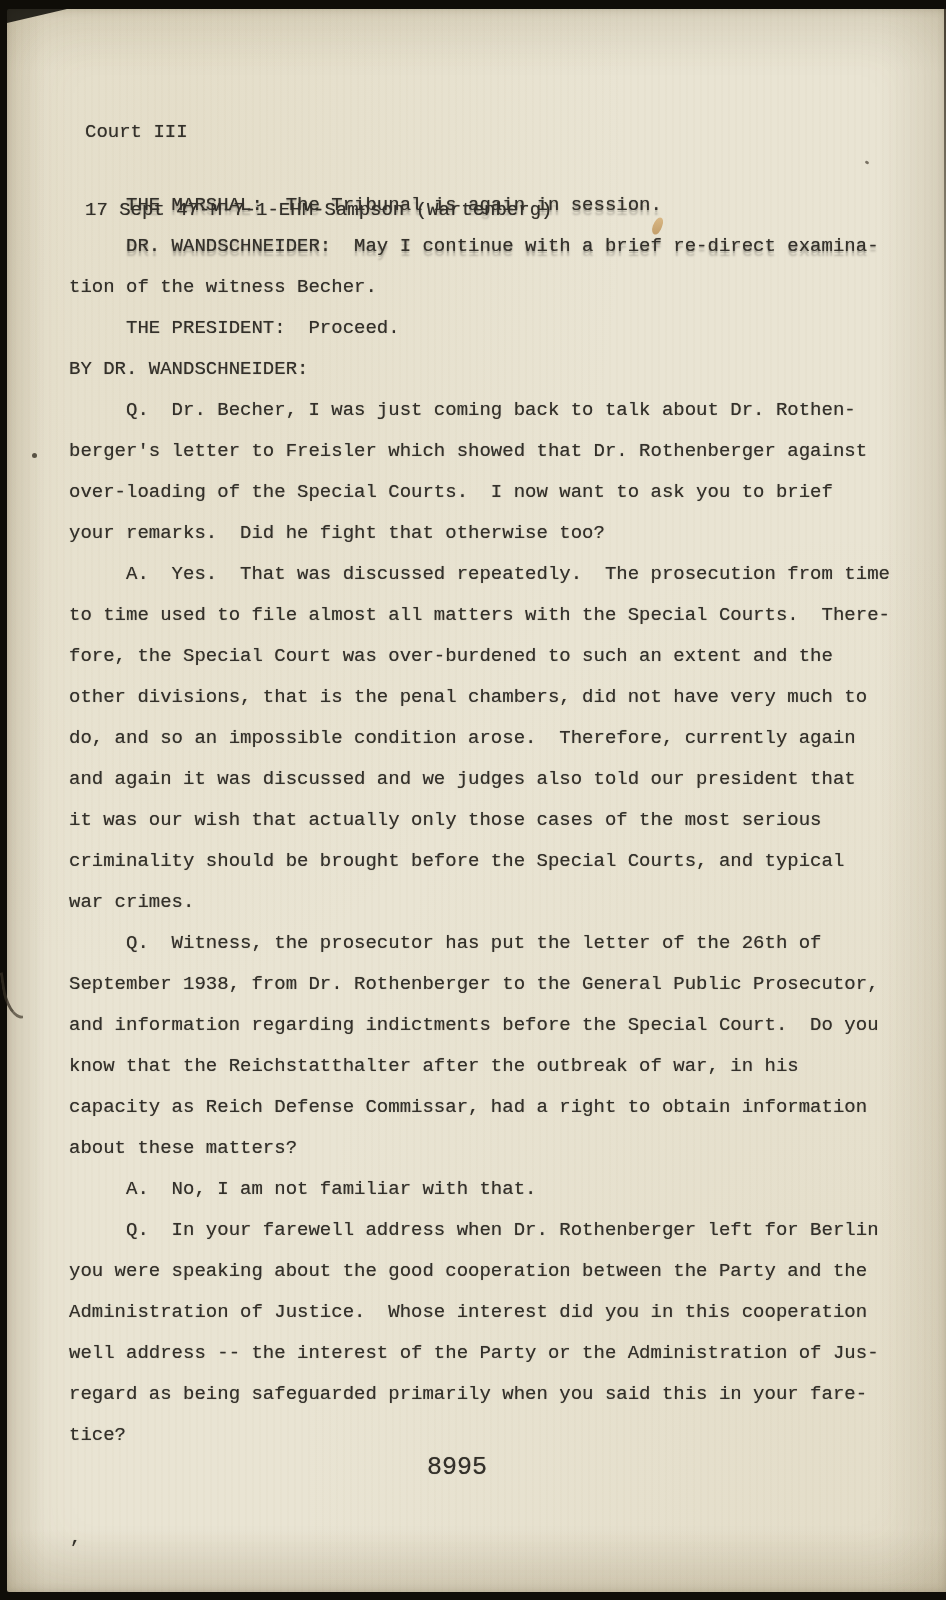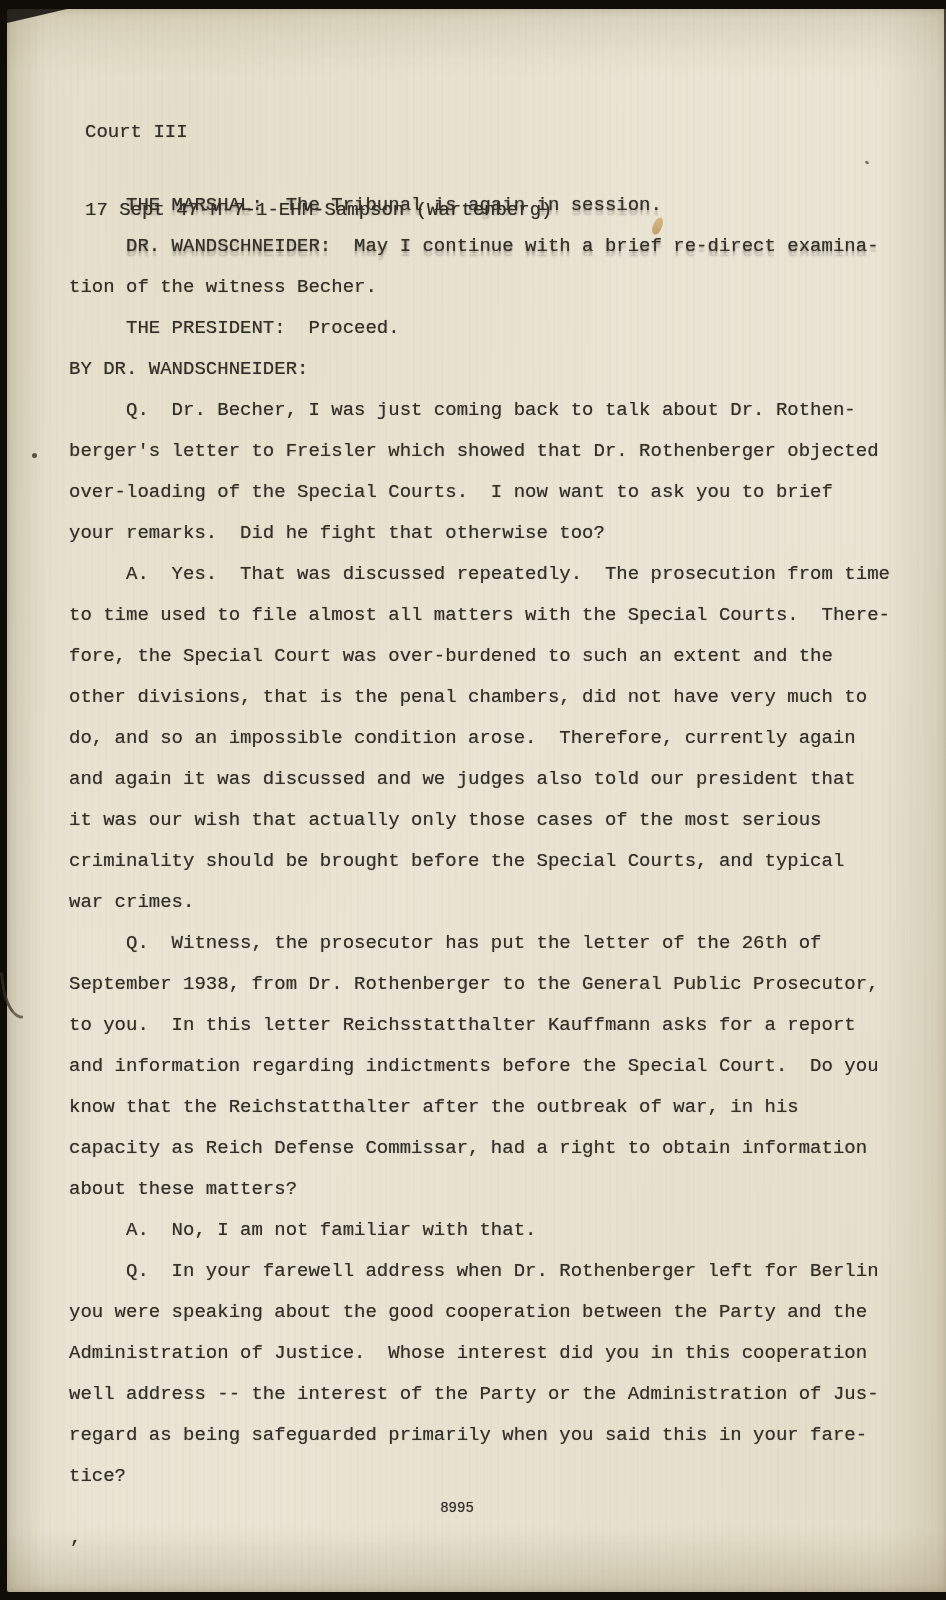--- a/index.html
+++ b/index.html
@@ -58,21 +58,21 @@
   .line.ghost {
     text-shadow:
       0 5px 2px rgba(51,48,42,0.28),
       0 2px 0 rgba(51,48,42,0.18),
       0 0 0.8px rgba(51,48,42,0.65);
   }
 
   .page-number {
     width: 776px;
     text-align: center;
-    font-size: 14px;
+    font-size: 25px;
     margin-top: -9px;
     white-space: pre;
   }
 
   
   .smudge {
     position: absolute; left: 646px; top: 208px;
     width: 9px; height: 18px;
     background: linear-gradient(160deg, #d9b37a, #b98f55);
     border-radius: 60% 40% 55% 45%;
@@ -118,35 +118,34 @@
       <div>17 Sept 47-M-7-1-EHM-Sampson (Wartenberg)</div>
     </div>
 
     <div class="transcript typed">
       <div class="line ghost">     THE MARSHAL:  The Tribunal is again in session.</div>
       <div class="line ghost">     DR. WANDSCHNEIDER:  May I continue with a brief re-direct examina-</div>
       <div class="line">tion of the witness Becher.</div>
       <div class="line">     THE PRESIDENT:  Proceed.</div>
       <div class="line">BY DR. WANDSCHNEIDER:</div>
       <div class="line">     Q.  Dr. Becher, I was just coming back to talk about Dr. Rothen-</div>
-      <div class="line">berger's letter to Freisler which showed that Dr. Rothenberger objected</div>
+      <div class="line">berger's letter to Freisler which showed that Dr. Rothenberger against</div>
       <div class="line">over-loading of the Special Courts.  I now want to ask you to brief</div>
       <div class="line">your remarks.  Did he fight that otherwise too?</div>
       <div class="line">     A.  Yes.  That was discussed repeatedly.  The prosecution from time</div>
       <div class="line">to time used to file almost all matters with the Special Courts.  There-</div>
       <div class="line">fore, the Special Court was over-burdened to such an extent and the</div>
       <div class="line">other divisions, that is the penal chambers, did not have very much to</div>
       <div class="line">do, and so an impossible condition arose.  Therefore, currently again</div>
       <div class="line">and again it was discussed and we judges also told our president that</div>
       <div class="line">it was our wish that actually only those cases of the most serious</div>
       <div class="line">criminality should be brought before the Special Courts, and typical</div>
       <div class="line">war crimes.</div>
       <div class="line">     Q.  Witness, the prosecutor has put the letter of the 26th of</div>
       <div class="line">September 1938, from Dr. Rothenberger to the General Public Prosecutor,</div>
-      <div class="line">to you.  In this letter Reichsstatthalter Kauffmann asks for a report</div>
       <div class="line">and information regarding indictments before the Special Court.  Do you</div>
       <div class="line">know that the Reichstatthalter after the outbreak of war, in his</div>
       <div class="line">capacity as Reich Defense Commissar, had a right to obtain information</div>
       <div class="line">about these matters?</div>
       <div class="line">     A.  No, I am not familiar with that.</div>
       <div class="line">     Q.  In your farewell address when Dr. Rothenberger left for Berlin</div>
       <div class="line">you were speaking about the good cooperation between the Party and the</div>
       <div class="line">Administration of Justice.  Whose interest did you in this cooperation</div>
       <div class="line">well address -- the interest of the Party or the Administration of Jus-</div>
       <div class="line">regard as being safeguarded primarily when you said this in your fare-</div>

